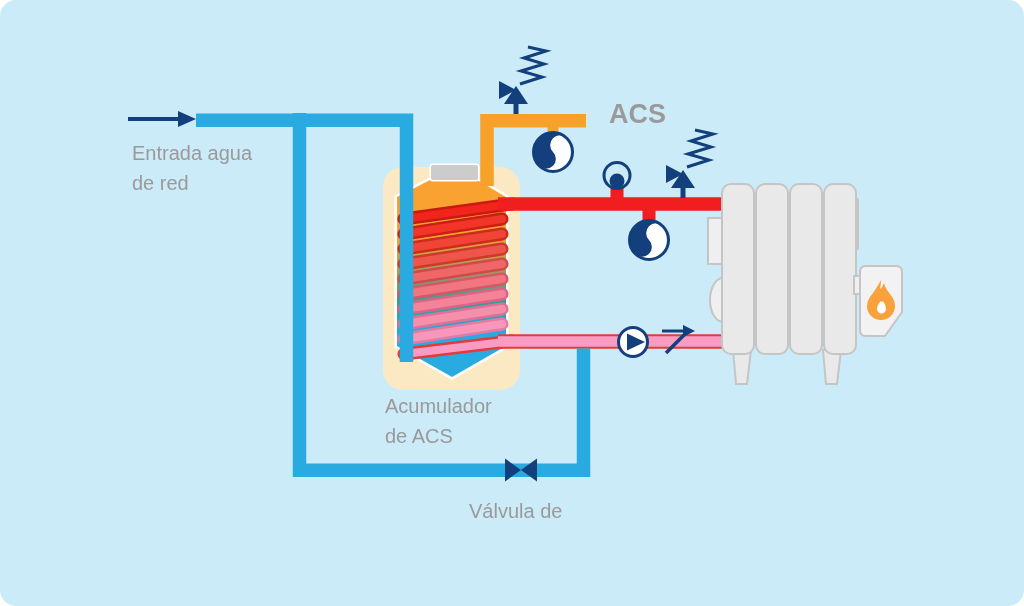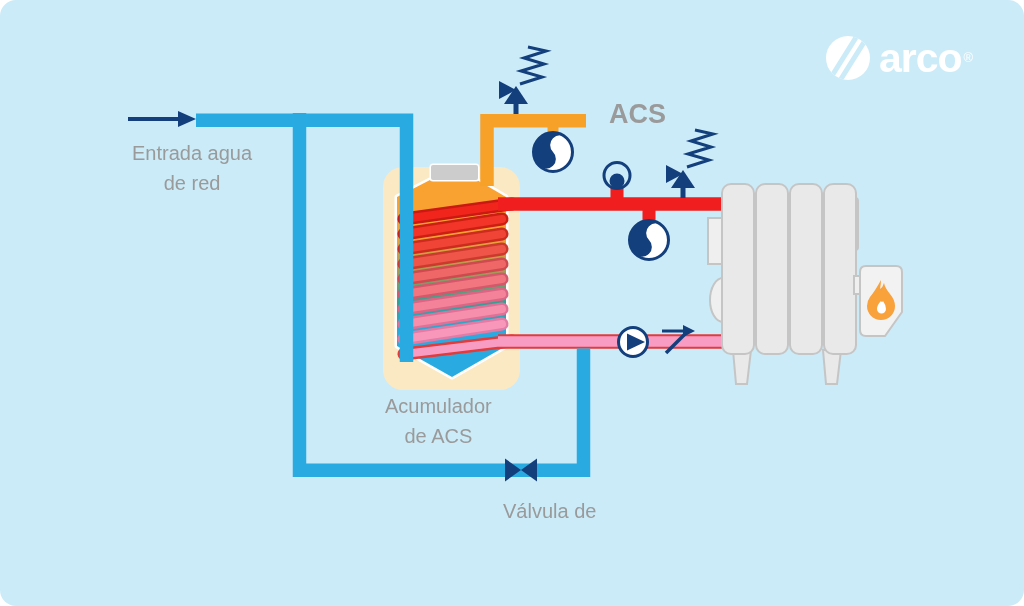--- a/index.html
+++ b/index.html
@@ -12,21 +12,21 @@
     font-family:"Liberation Sans", sans-serif;
   }
   .diagram-svg{position:absolute;left:0;top:0;}
   .lbl{
     position:absolute;
     color:#9A9A9A;
     font-size:20px;
     line-height:30px;
     white-space:nowrap;
   }
-  .lbl span{display:block;text-align:center;}
+  .lbl span{display:block;}
   .lbl-acs{font-size:27px;font-weight:600;}
   .logo{
     position:absolute;
     left:826px;top:36px;
     display:flex;align-items:center;
     color:#ffffff;
   }
   .logo-icon{
     position:relative;
     width:44px;height:44px;border-radius:50%;
@@ -190,26 +190,18 @@
 
   <div class="lbl lbl-acs" style="left:609px;top:99px;">
     <span>ACS</span>
   </div>
 
   <div class="lbl" style="left:385px;top:391px;">
     <span>Acumulador</span>
     <span>de ACS</span>
   </div>
 
-  <div class="lbl" style="left:469px;top:496px;margin-left:34px;">
+  <div class="lbl" style="left:469px;top:496px;">
     <span>Válvula de</span>
   </div>
 
-  <div class="logo">
-    <div class="logo-icon">
-      <div class="slash s1"></div>
-      <div class="slash s2"></div>
-    </div>
-    <div class="logo-text">arco</div>
-    <div class="logo-reg">®</div>
-  </div>
 
 </div>
 
 </body></html>

